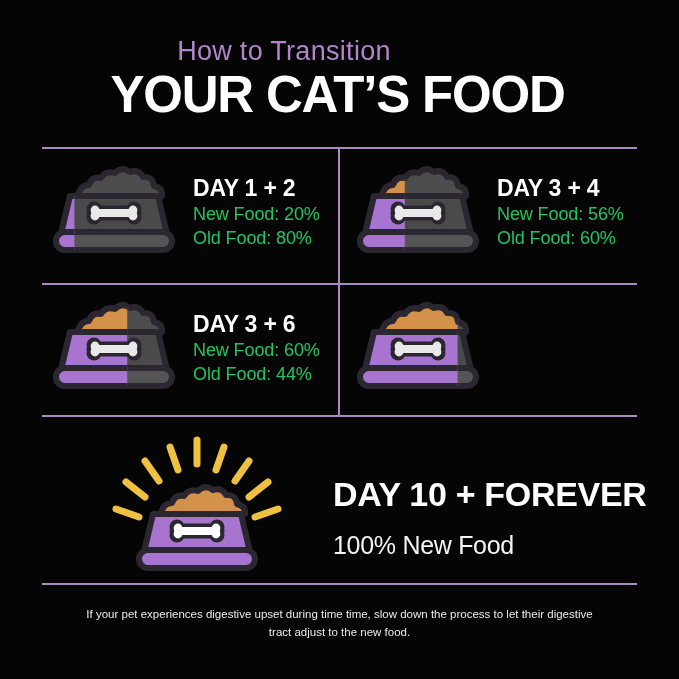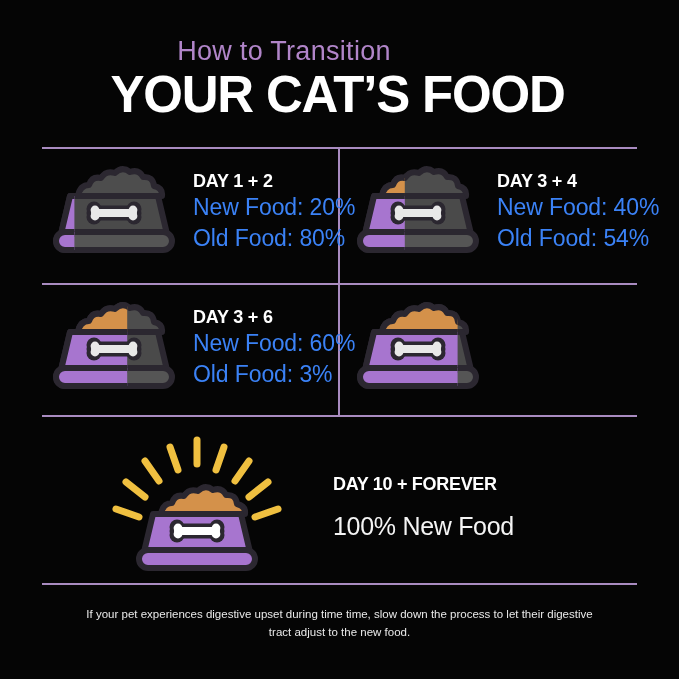--- a/index.html
+++ b/index.html
@@ -33,37 +33,37 @@
 
   
   .cell{position:absolute;display:flex;align-items:center;}
   .cell-1{left:48px;top:166px;}
   .cell-2{left:352px;top:166px;}
   .cell-3{left:48px;top:302px;}
   .cell-4{left:352px;top:302px;}
 
   .cell .txt{margin-left:13px;}
   .day{
-    font-size:18px;font-weight:700;color:#ffffff;letter-spacing:-.2px;
+    font-size:23px;font-weight:700;color:#ffffff;letter-spacing:-.2px;
     line-height:1.25;
   }
   .ratio{
-    font-size:23px;font-weight:400;color:#3b82f6;letter-spacing:-.1px;
+    font-size:18px;font-weight:400;color:#22c55e;letter-spacing:-.1px;
     line-height:1.34;
   }
 
   
   .bowl{display:block;}
 
   
   .hero{position:absolute;left:0;top:432px;width:679px;height:148px;}
   .hero-icon{position:absolute;left:112px;top:0;}
   .hero-txt{position:absolute;left:333px;top:42px;}
   .hero-day{
-    font-size:18px;font-weight:700;color:#ffffff;letter-spacing:-.3px;
+    font-size:34px;font-weight:700;color:#ffffff;letter-spacing:-.3px;
     line-height:1.22;
   }
   .hero-sub{
     font-size:25px;font-weight:400;color:#f4f4f4;letter-spacing:-.3px;
     line-height:1.3;margin-top:14px;
   }
 
   
   .footer{
     position:absolute;top:606px;left:78px;width:523px;text-align:center;
@@ -154,22 +154,22 @@
           <path d="M47 47 h38" stroke="#e8e8e8" stroke-width="8" stroke-linecap="round"></path>
           <circle cx="47" cy="44" r="4.4" fill="#e8e8e8"></circle>
           <circle cx="47" cy="50" r="4.4" fill="#e8e8e8"></circle>
           <circle cx="85" cy="44" r="4.4" fill="#e8e8e8"></circle>
           <circle cx="85" cy="50" r="4.4" fill="#e8e8e8"></circle>
         </g>
       </svg>
     </span>
     <div class="txt">
       <div class="day">DAY 3 + 4</div>
-      <div class="ratio">New Food: 40%</div>
-      <div class="ratio">Old Food: 54%</div>
+      <div class="ratio">New Food: 56%</div>
+      <div class="ratio">Old Food: 60%</div>
     </div>
   </div>
 
   <div class="cell cell-3">
     <span>
       <svg class="bowl" width="132" height="92" viewBox="0 0 132 92" aria-hidden="true">
         <defs>
           <clipPath id="c3">
               <rect x="0" y="0" width="79.2" height="92"></rect>
             </clipPath>
@@ -196,21 +196,21 @@
           <circle cx="47" cy="44" r="4.4" fill="#e8e8e8"></circle>
           <circle cx="47" cy="50" r="4.4" fill="#e8e8e8"></circle>
           <circle cx="85" cy="44" r="4.4" fill="#e8e8e8"></circle>
           <circle cx="85" cy="50" r="4.4" fill="#e8e8e8"></circle>
         </g>
       </svg>
     </span>
     <div class="txt">
       <div class="day">DAY 3 + 6</div>
       <div class="ratio">New Food: 60%</div>
-      <div class="ratio">Old Food: 3%</div>
+      <div class="ratio">Old Food: 44%</div>
     </div>
   </div>
 
   <div class="cell cell-4">
     <span>
       <svg class="bowl" width="132" height="92" viewBox="0 0 132 92" aria-hidden="true">
         <defs>
           <clipPath id="c4">
               <rect x="0" y="0" width="105.6" height="92"></rect>
             </clipPath>

